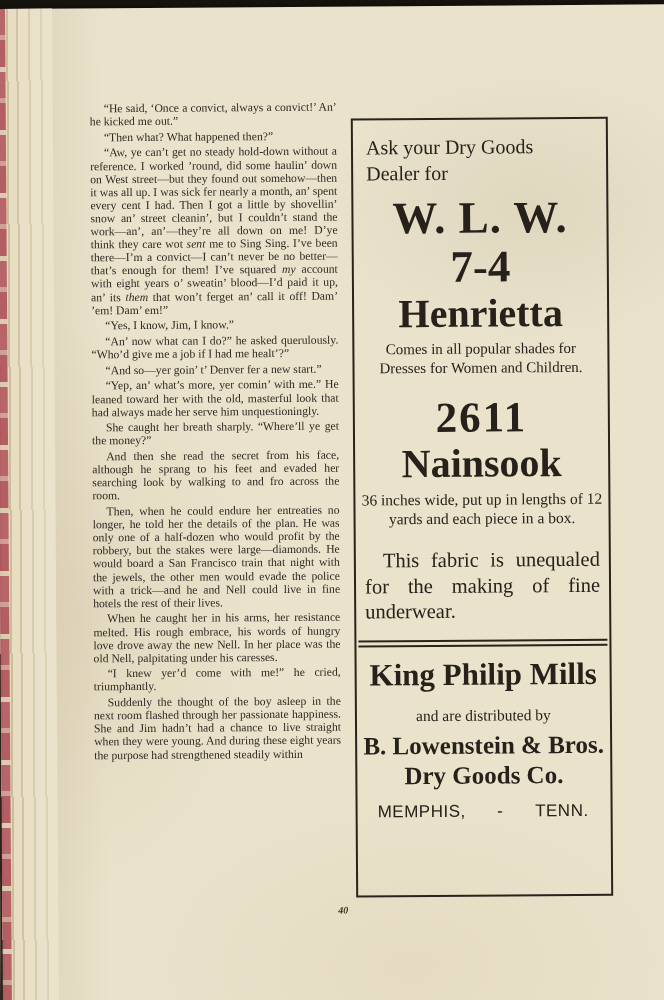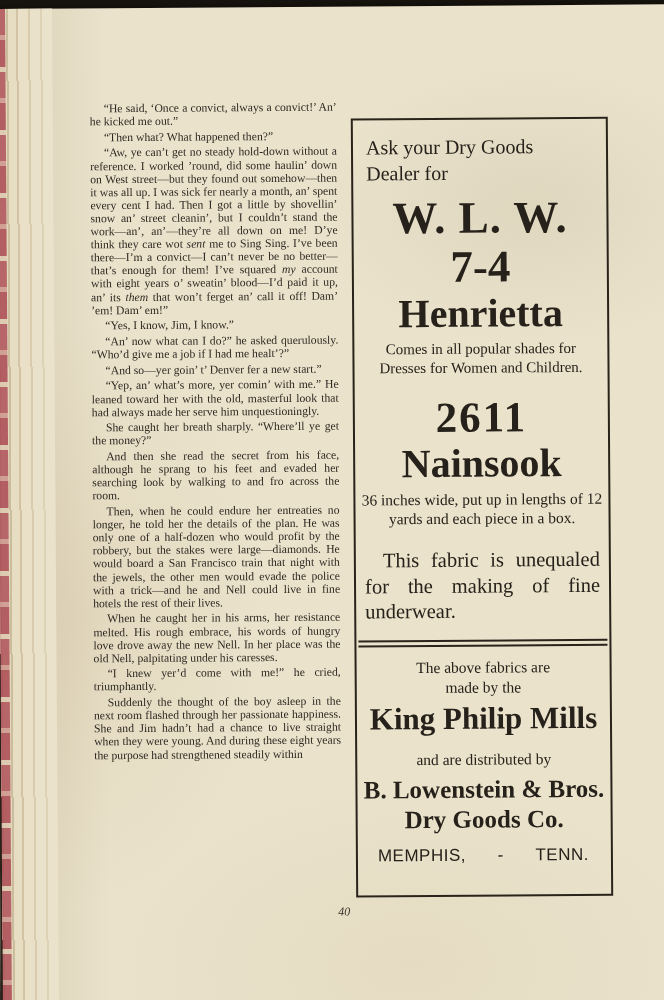--- a/index.html
+++ b/index.html
@@ -76,21 +76,21 @@
   .ad-dist1{font-size:25px;font-weight:bold;line-height:1.15;margin-top:7px;}
   .ad-dist2{font-size:25px;font-weight:bold;line-height:1.15;margin-top:1px;}
   .ad-location{
     display:flex;justify-content:space-between;align-items:baseline;
     margin:11px 22px 0 20px;
     font-family:"Liberation Sans","DejaVu Sans",sans-serif;
     font-size:17px;letter-spacing:.5px;
   }
   .page-number{
     position:absolute;left:338px;top:898px;
-    font-size:12px;font-style:italic;font-weight:normal;color:#3a332a;
+    font-size:10px;font-style:italic;font-weight:bold;color:#3a332a;
   }
 </style>
 </head>
 <body>
 
 <div class="page">
   <div class="book-edge"></div>
   <div class="red-edge"></div>
 
   <div class="story">
@@ -113,21 +113,20 @@
     <div class="ad-intro">Ask your Dry Goods Dealer for</div>
     <div class="ad-wlw">W. L. W.</div>
     <div class="ad-74">7-4</div>
     <div class="ad-henrietta">Henrietta</div>
     <div class="ad-desc1">Comes in all popular shades for Dresses for Women and Children.</div>
     <div class="ad-2611">2611</div>
     <div class="ad-nainsook">Nainsook</div>
     <div class="ad-desc2">36 inches wide, put up in lengths of 12 yards and each piece in a box.</div>
     <div class="ad-claim">This fabric is unequaled for the making of fine underwear.</div>
     <div class="ad-divider"></div>
-    <div class="ad-madeby">The above fabrics are made by the</div>
     <div class="ad-mills">King Philip Mills</div>
     <div class="ad-distby">and are distributed by</div>
     <div class="ad-dist1">B. Lowenstein &amp; Bros.</div>
     <div class="ad-dist2">Dry Goods Co.</div>
     <div class="ad-location">
       <span>MEMPHIS,</span>
       <span>-</span>
       <span>TENN.</span>
     </div>
   </div>

